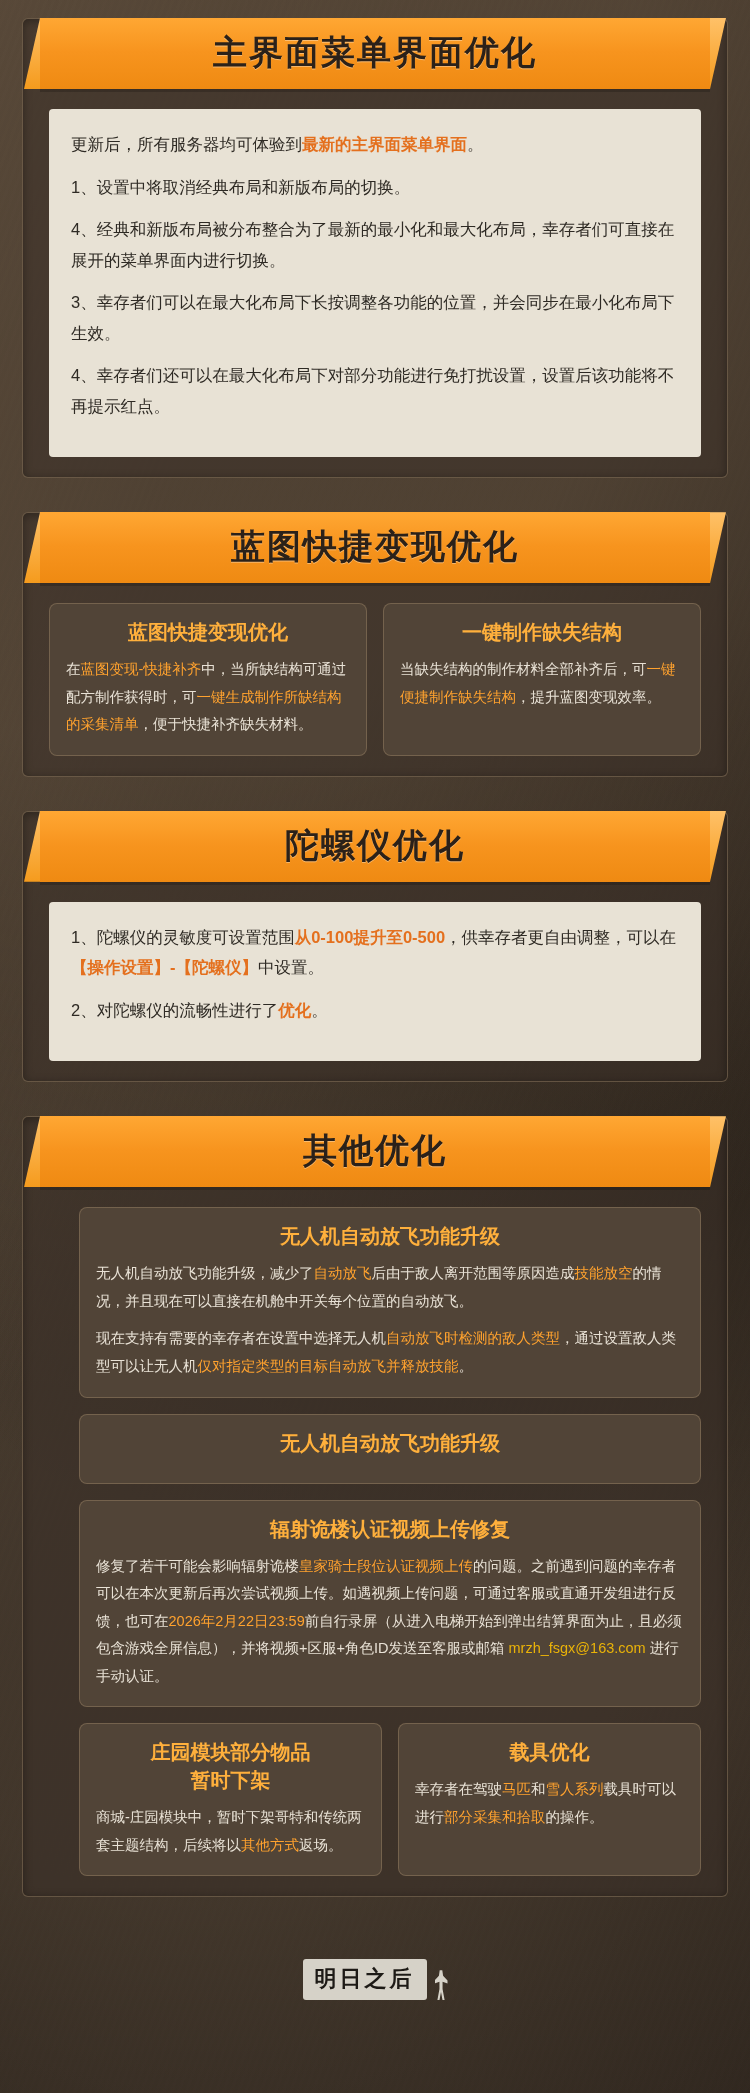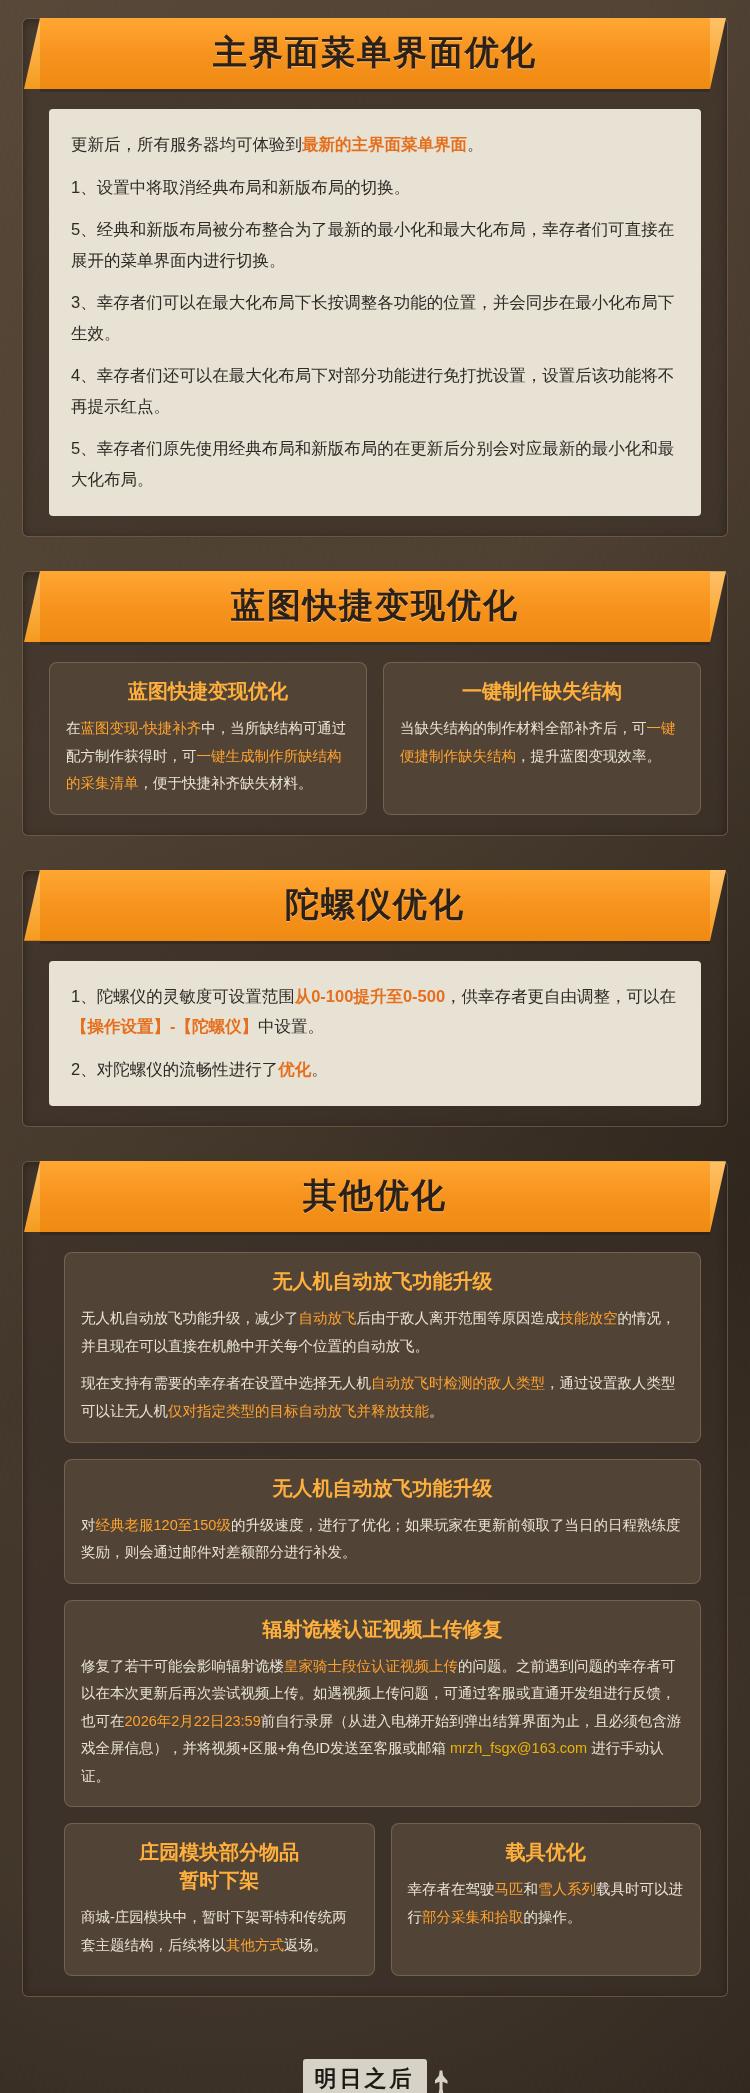--- a/index.html
+++ b/index.html
@@ -64,21 +64,21 @@
     letter-spacing:2px;
     color:#2b2119;
     font-weight:bold;
     text-shadow:0 1px 0 rgba(255,255,255,.35);
   }
 
   .body-card{
     background:#e8e2d5;
     border-radius:4px;
     margin:20px 26px 0 26px;
-    padding:20px 22px 22px 22px;
+    padding:20px 22px 36px 22px;
     color:#2e2a24;
     font-size:16.5px;
     line-height:1.85;
   }
   .body-card p{margin:0 0 12px 0;}
   .body-card p:last-child{margin-bottom:0;}
   .hl{color:#e4701e;font-weight:bold;}
 
   
   .panels{
@@ -105,21 +105,21 @@
   .panel p{
     margin:0 0 10px 0;
     color:#e9e2d6;
     font-size:14.5px;
     line-height:1.9;
   }
   .panel p:last-child{margin-bottom:0;}
   .panel .hl{color:#ffa22e;font-weight:normal;}
   .panel .mail{color:#eab308;}
 
-  .stack{margin:20px 26px 0 17px;padding-left:24px;}
+  .stack{margin:20px 26px 0 32px;padding-left:24px;}
   .stack .panel{margin-bottom:16px;}
   .stack .panel:last-child{margin-bottom:0;}
   .row{display:flex;gap:16px;}
   .row .panel{margin-bottom:0;}
 
   
   .footer{
     text-align:center;
     padding:28px 0 30px 0;
   }
@@ -148,24 +148,23 @@
 
 <div class="page">
 
   <div class="section">
     <div class="banner">
       <h2>主界面菜单界面优化</h2>
     </div>
     <div class="body-card">
       <p>更新后，所有服务器均可体验到<span class="hl">最新的主界面菜单界面</span>。</p>
       <p>1、设置中将取消经典布局和新版布局的切换。</p>
-      <p>5、经典和新版布局被分布整合为了最新的最小化和最大化布局，幸存者们可直接在展开的菜单界面内进行切换。</p>
+      <p>4、经典和新版布局被分布整合为了最新的最小化和最大化布局，幸存者们可直接在展开的菜单界面内进行切换。</p>
       <p>3、幸存者们可以在最大化布局下长按调整各功能的位置，并会同步在最小化布局下生效。</p>
       <p>4、幸存者们还可以在最大化布局下对部分功能进行免打扰设置，设置后该功能将不再提示红点。</p>
-      <p>5、幸存者们原先使用经典布局和新版布局的在更新后分别会对应最新的最小化和最大化布局。</p>
     </div>
   </div>
 
   <div class="section">
     <div class="banner">
       <h2>蓝图快捷变现优化</h2>
     </div>
     <div class="panels">
       <div class="panel">
         <h3>蓝图快捷变现优化</h3>
@@ -195,21 +194,20 @@
     <div class="stack">
 
       <div class="panel">
         <h3>无人机自动放飞功能升级</h3>
         <p>无人机自动放飞功能升级，减少了<span class="hl">自动放飞</span>后由于敌人离开范围等原因造成<span class="hl">技能放空</span>的情况，并且现在可以直接在机舱中开关每个位置的自动放飞。</p>
         <p>现在支持有需要的幸存者在设置中选择无人机<span class="hl">自动放飞时检测的敌人类型</span>，通过设置敌人类型可以让无人机<span class="hl">仅对指定类型的目标自动放飞并释放技能</span>。</p>
       </div>
 
       <div class="panel">
         <h3>无人机自动放飞功能升级</h3>
-        <p>对<span class="hl">经典老服120至150级</span>的升级速度，进行了优化；如果玩家在更新前领取了当日的日程熟练度奖励，则会通过邮件对差额部分进行补发。</p>
       </div>
 
       <div class="panel">
         <h3>辐射诡楼认证视频上传修复</h3>
         <p>修复了若干可能会影响辐射诡楼<span class="hl">皇家骑士段位认证视频上传</span>的问题。之前遇到问题的幸存者可以在本次更新后再次尝试视频上传。如遇视频上传问题，可通过客服或直通开发组进行反馈，也可在<span class="hl">2026年2月22日23:59</span>前自行录屏（从进入电梯开始到弹出结算界面为止，且必须包含游戏全屏信息），并将视频+区服+角色ID发送至客服或邮箱 <span class="mail">mrzh_fsgx@163.com</span> 进行手动认证。</p>
       </div>
 
       <div class="row">
         <div class="panel">
           <h3>庄园模块部分物品<br>暂时下架</h3>

